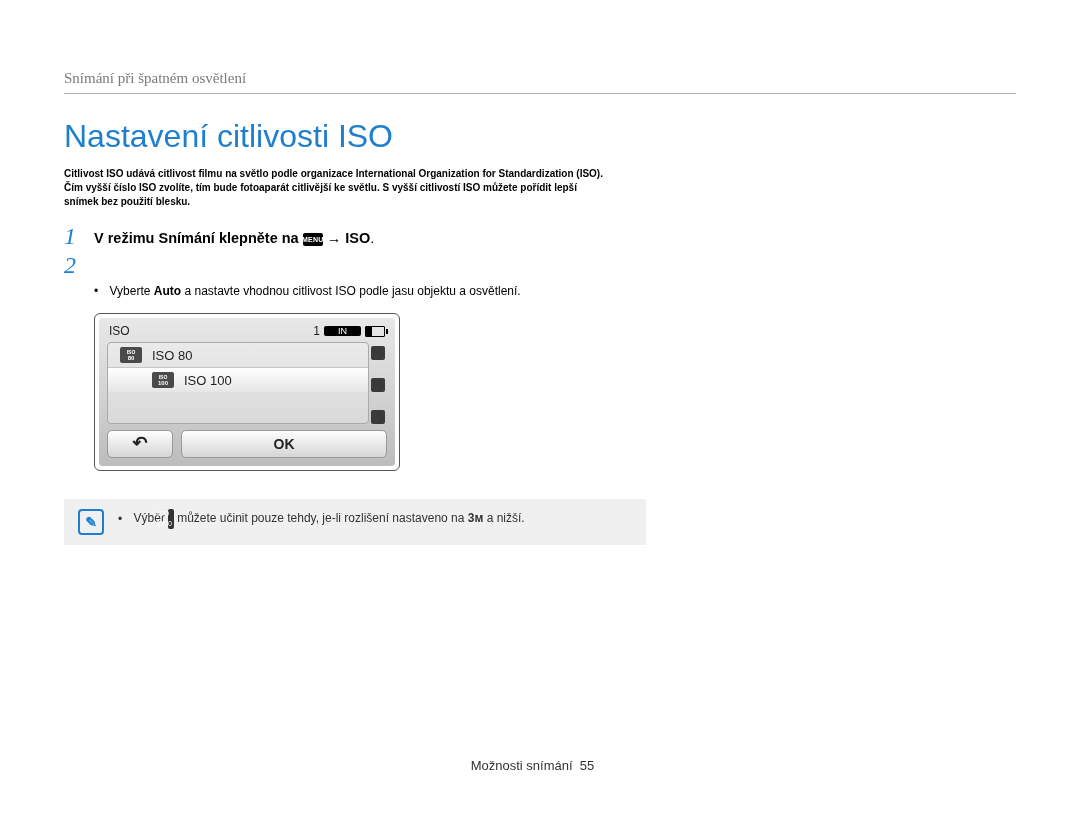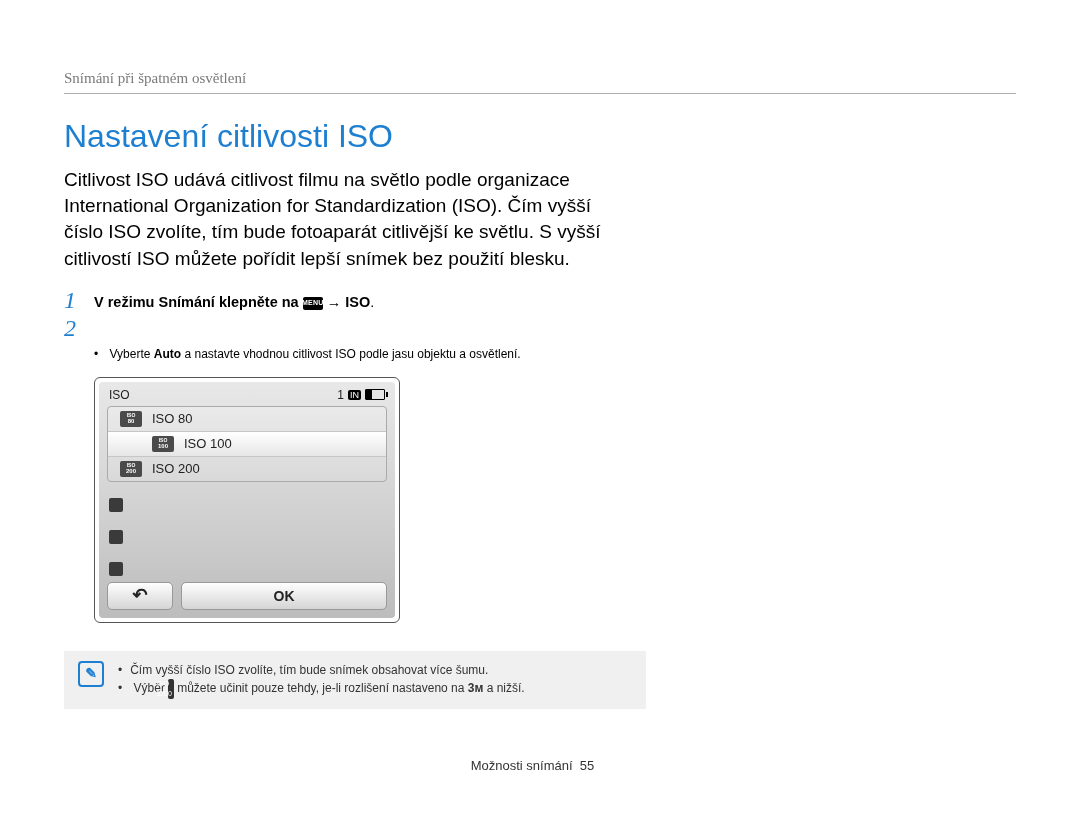--- a/index.html
+++ b/index.html
@@ -23,24 +23,25 @@
     margin-bottom: 24px;
     font-family: Liberation Serif, serif;
   }
   .title {
     color: #1e7fd1;
     font-size: 32px;
     margin: 0 0 12px 0;
     font-weight: normal;
   }
   .intro {
-    font-size: 19px;
+    font-size: 10px;
     line-height: 1.38;
     max-width: 540px;
     margin-bottom: 18px;
+    font-weight: bold;
   }
   .steps {
     margin-left: 0;
   }
   .step {
     display: flex;
     align-items: flex-start;
     margin-bottom: 6px;
   }
   .step-num {
@@ -133,26 +134,25 @@
       linear-gradient(to right,#000 0 35%, transparent 35%);
   }
   .bat::after{
     content:"";
     position:absolute; right:-4px; top:2px;
     width:2px; height:5px; background:#000;
   }
   .card-chip {
     font-size: 9px;
     background:#000; color:#fff;
-    padding:0 2px; border-radius:2px;
+    padding:0 14px; border-radius:2px;
   }
   .cam-body {
     display: flex;
-    gap: 12px;
-    flex-direction: column;
+    gap: 0;
   }
   .cam-list {
     flex: 1;
     background: linear-gradient(#eaeaea,#d9d9d9);
     border-radius: 4px;
     overflow: hidden;
     border: 1px solid #aaa;
   }
   .cam-row {
     display: flex;
@@ -325,45 +325,37 @@
               <span>ISO 80</span>
             </div>
             <div class="cam-row sel">
 
               <span class="iso-icon">
                   <span class="t">ISO</span>
                   <span class="b">100</span>
                 </span>
               <span>ISO 100</span>
             </div>
-            <div class="cam-row">
-              <span class="iso-icon">
-                  <span class="t">ISO</span>
-                  <span class="b">200</span>
-                </span>
-              <span>ISO 200</span>
-            </div>
           </div>
           <div class="cam-side">
             <span class="side-icon"></span>
             <span class="side-icon"></span>
             <span class="side-icon"></span>
           </div>
         </div>
         <div class="cam-btns">
           <div class="cam-btn back">↶</div>
           <div class="cam-btn">OK</div>
         </div>
       </div>
     </div>
 
     <div class="note">
       <div class="note-icon">✎</div>
       <ul>
-        <li>Čím vyšší číslo ISO zvolíte, tím bude snímek obsahovat více šumu.</li>
         <li>
           <span>Výběr </span><span class="tiny-iso">ISO<span>3200</span></span><span> můžete učinit pouze tehdy, je-li rozlišení nastaveno na </span><span class="tiny-3m">3ᴍ</span><span> a nižší.</span>
         </li>
       </ul>
     </div>
   </div>
 </div>
 
 <div class="footer">
   <span>Možnosti snímání</span>&nbsp;&nbsp;<span>55</span>

